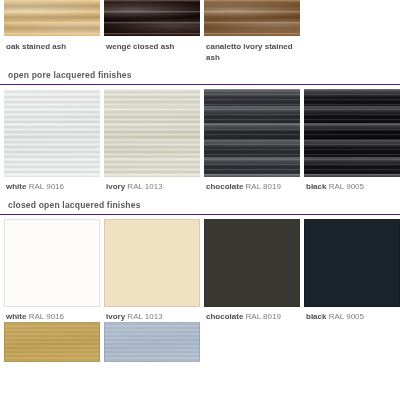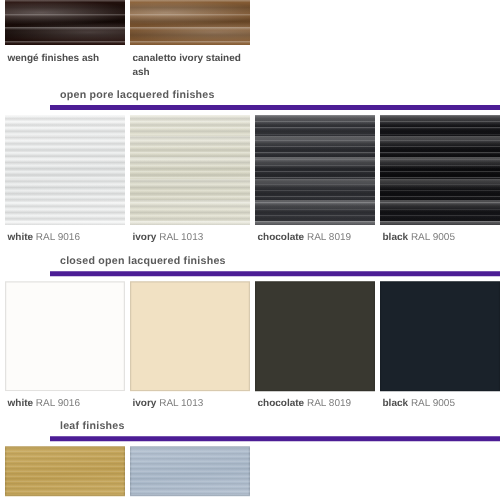--- a/index.html
+++ b/index.html
@@ -22,23 +22,22 @@
 
   
   .section { width: 400px; }
 
   .section-header {
     font-size: 8.5px;
     font-weight: bold;
     color: #5a5a5a;
     letter-spacing: .2px;
     padding: 7px 8px 4px 8px;
-    border-bottom: 4px solid #4c1d95;
+    border-bottom: 1px solid #4c1d95;
     margin-bottom: 4px;
-    margin-left: 40px;
   }
 
   .swatch-row {
     display: flex;
     width: 400px;
     gap: 4px;
     padding: 0 4px 0 4px;
     box-sizing: border-box;
   }
   .swatch-cell {
@@ -117,22 +116,26 @@
   }
 </style>
 </head>
 <body>
 
 <div class="board">
   <div id="sections-root">
       <div class="section">
         <div class="swatch-row">
           <div class="swatch-cell">
+            <div class="swatch h36 grain-wide" style="background: linear-gradient(175deg, rgb(227, 196, 142) 0%, rgb(217, 182, 120) 55%, rgb(227, 196, 142) 100%);"></div>
+            <div class="caption wood"><span class="nm">oak stained ash</span></div>
+          </div>
+          <div class="swatch-cell">
             <div class="swatch h36 grain-wide" style="background: linear-gradient(175deg, rgb(42, 20, 16) 0%, rgb(21, 10, 7) 55%, rgb(42, 20, 16) 100%);"></div>
-            <div class="caption wood"><span class="nm">wengé finishes ash</span></div>
+            <div class="caption wood"><span class="nm">wengé closed ash</span></div>
           </div>
           <div class="swatch-cell">
             <div class="swatch h36 grain-wide" style="background: linear-gradient(175deg, rgb(140, 98, 57) 0%, rgb(119, 81, 45) 55%, rgb(140, 98, 57) 100%);"></div>
             <div class="caption wood"><span class="nm">canaletto ivory stained ash</span></div>
           </div>
         </div>
       </div>
       <div class="section">
         <div class="section-header">open pore lacquered finishes</div>
         <div class="swatch-row">
@@ -169,21 +172,20 @@
             <div class="swatch h88  bordered" style="background: linear-gradient(175deg, rgb(57, 56, 48) 0%, rgb(57, 56, 48) 55%, rgb(57, 56, 48) 100%);"></div>
             <div class="caption"><span class="nm">chocolate</span> <span class="ral">RAL 8019</span></div>
           </div>
           <div class="swatch-cell">
             <div class="swatch h88  bordered" style="background: linear-gradient(175deg, rgb(26, 34, 42) 0%, rgb(26, 34, 42) 55%, rgb(26, 34, 42) 100%);"></div>
             <div class="caption"><span class="nm">black</span> <span class="ral">RAL 9005</span></div>
           </div>
         </div>
       </div>
       <div class="section">
-        <div class="section-header">leaf finishes</div>
         <div class="swatch-row">
           <div class="swatch-cell">
             <div class="swatch h40 grain-fine bordered" style="background: linear-gradient(175deg, rgb(201, 171, 98) 0%, rgb(191, 159, 83) 55%, rgb(201, 171, 98) 100%);"></div>
           </div>
           <div class="swatch-cell">
             <div class="swatch h40 grain-fine bordered" style="background: linear-gradient(175deg, rgb(181, 194, 209) 0%, rgb(168, 183, 200) 55%, rgb(181, 194, 209) 100%);"></div>
           </div>
         </div>
       </div>
     </div>

